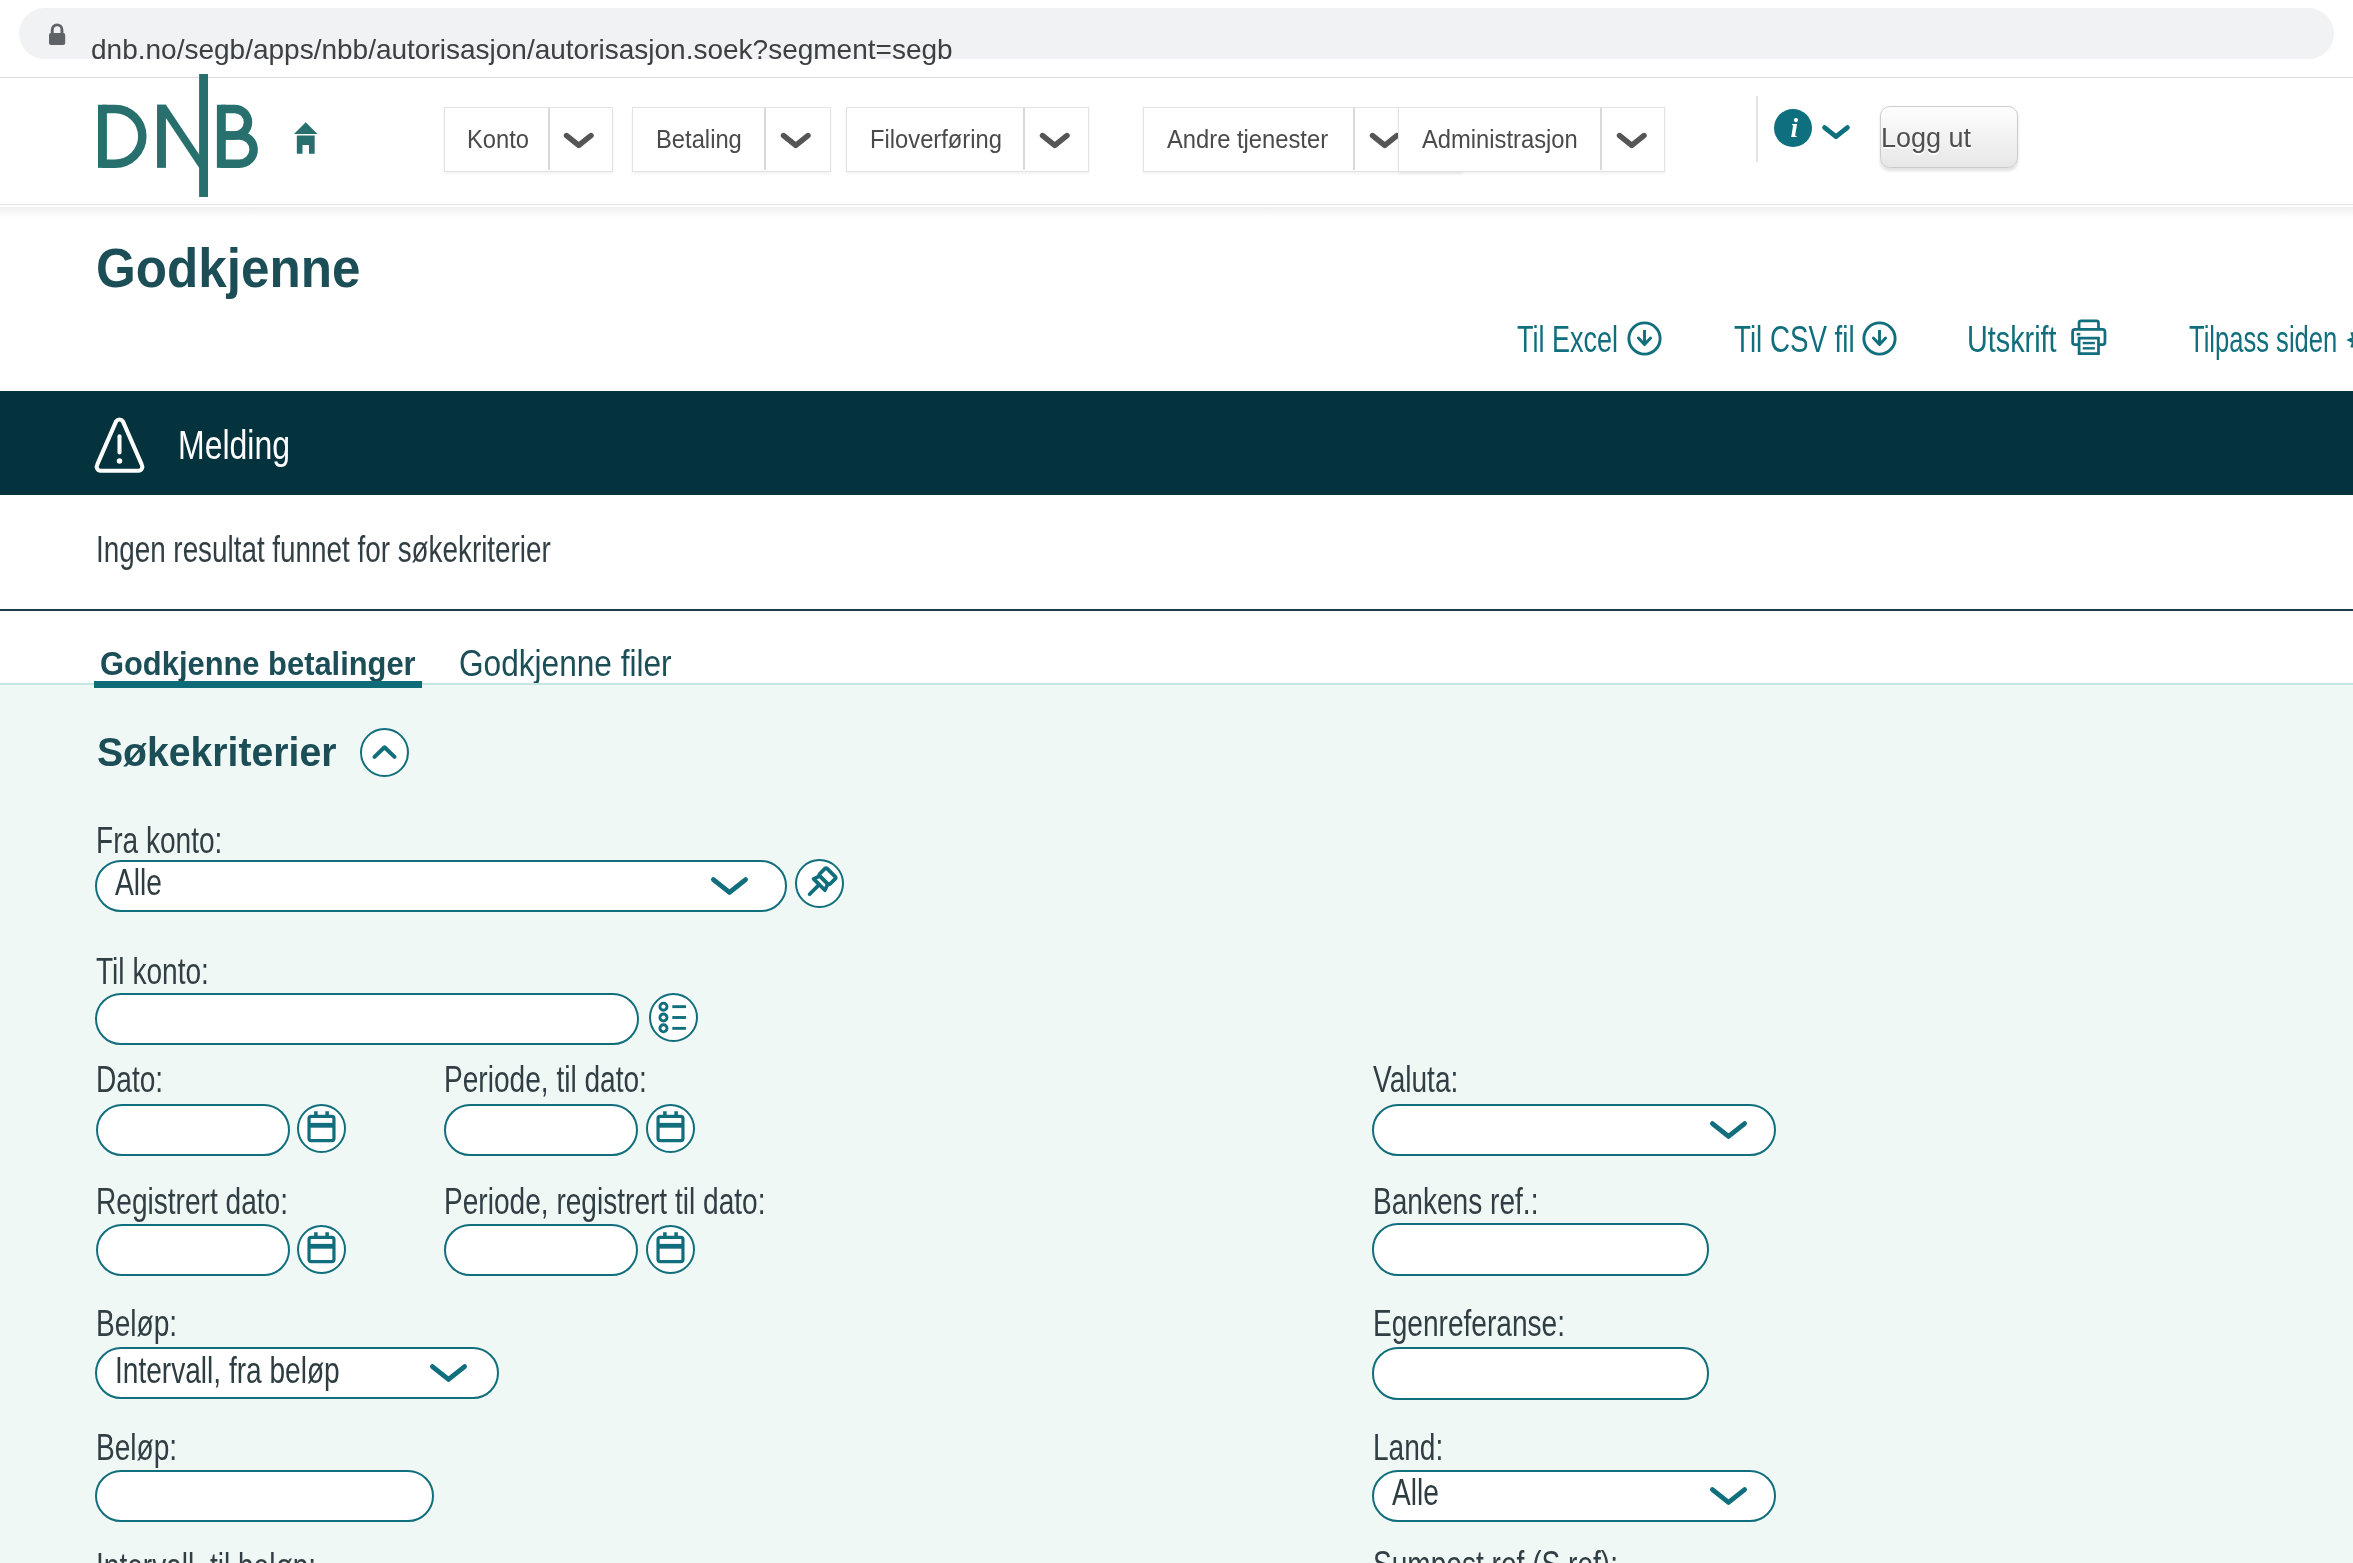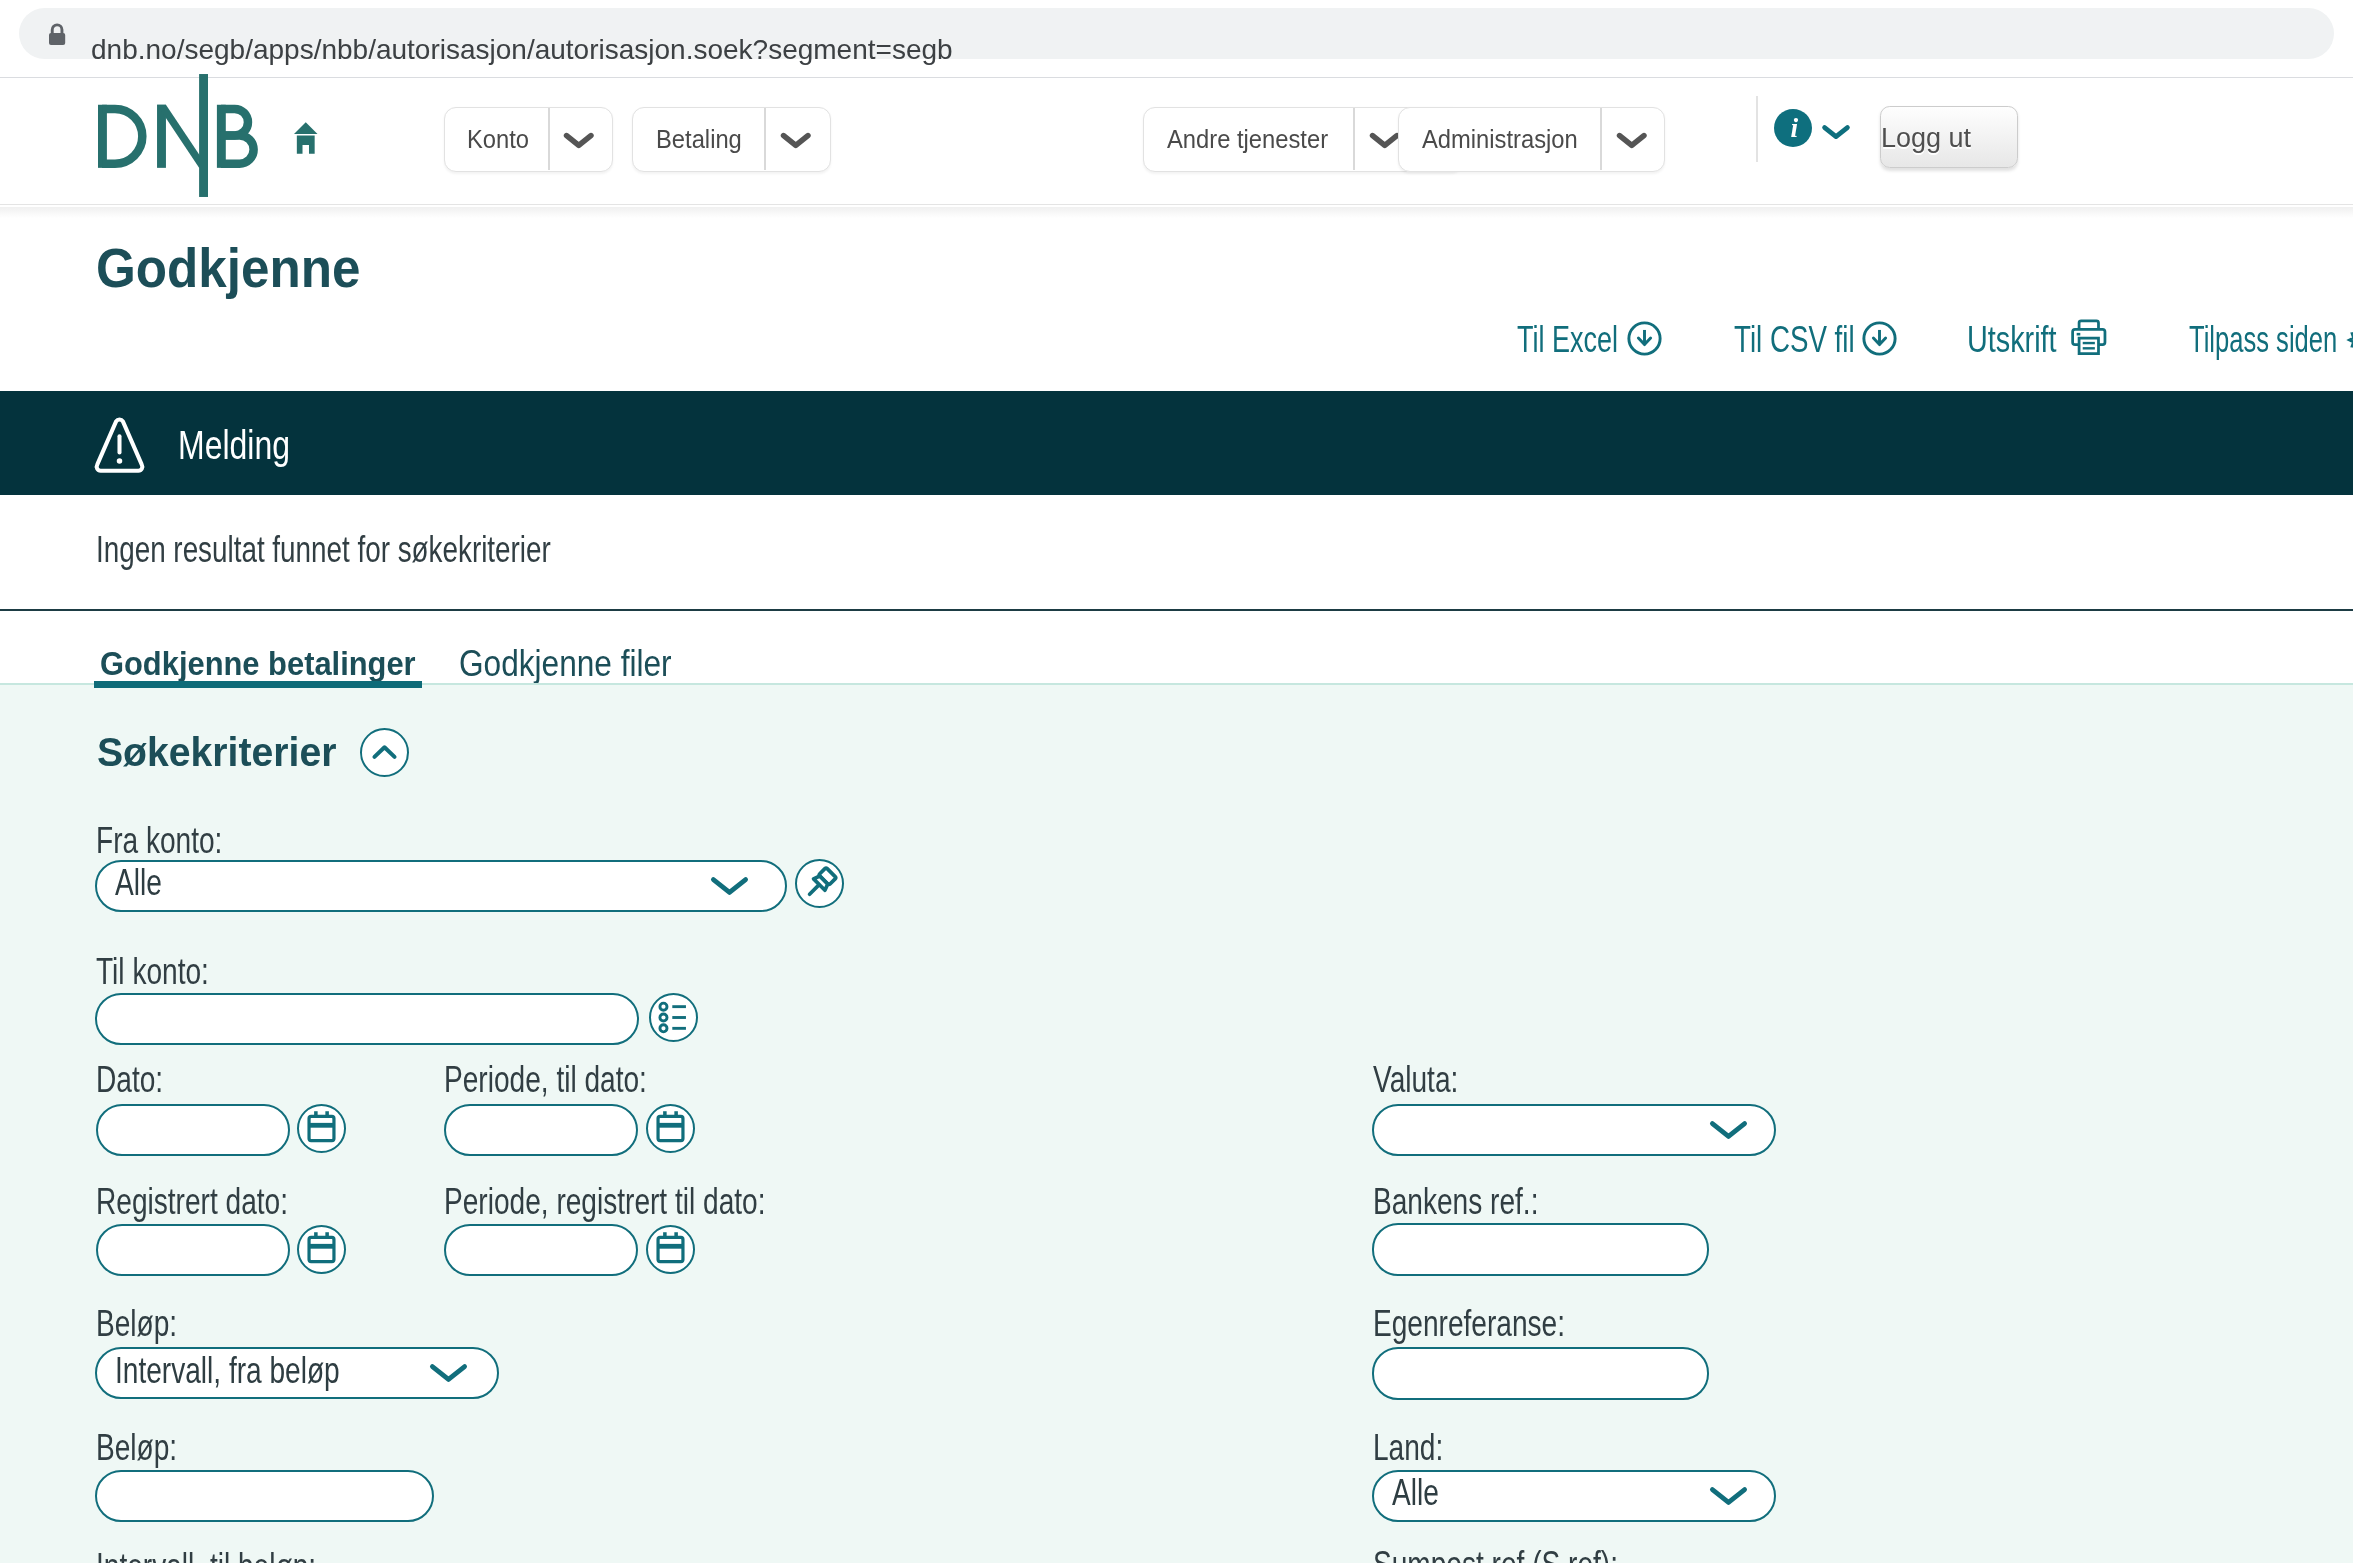--- a/index.html
+++ b/index.html
@@ -9,21 +9,21 @@
   #page { position:relative; width:2354px; height:1564px; overflow:hidden; background:#fff; }
   .abs { position:absolute; }
   .lbl { position:absolute; font-size:36px; line-height:1; color:#313e43; white-space:nowrap;
     transform:scaleX(0.78); transform-origin:left center; }
   .inp { position:absolute; height:52px; background:#fff; border:2.4px solid #116e7c; border-radius:26px; }
   .cirbtn { position:absolute; width:49px; height:49px; background:#fff; border:2.4px solid #116e7c; border-radius:50%; }
   .seltxt { position:absolute; font-size:36px; line-height:1; color:#2e3d42; white-space:nowrap;
     transform:scaleX(0.78); transform-origin:left center; }
   svg { position:absolute; overflow:visible; }
   .navbtn { position:absolute; top:107px; height:65px; background:#fff; border:1.6px solid #e2e2e2;
-    border-radius:12px; box-shadow:0 1.6px 2.4px rgba(0,0,0,.05); }
+    border-radius:0; box-shadow:0 1.6px 2.4px rgba(0,0,0,.05); }
   .navtxt { position:absolute; font-size:25px; color:#4a4a4a; line-height:65px; top:-0.8px;
     transform:scaleX(0.95); transform-origin:left center; white-space:nowrap; }
   .navdiv { position:absolute; top:0; width:1.6px; height:62px; background:#d9d9d9; }
   .link { position:absolute; font-size:36px; line-height:1; color:#116e7c; white-space:nowrap;
     transform:scaleX(0.78); transform-origin:left center; top:322px; }
 </style>
 </head>
 <body>
 <div id="page">
 
@@ -62,20 +62,27 @@
     <div class="navtxt" style="left:22px;">Konto</div>
     <div class="navdiv" style="left:103px;"></div>
     <svg style="left:120px;top:26px;" width="27.5" height="13.8" viewBox="0 0 34 17">
         <polyline points="2,2 17,14 32,2" fill="none" stroke="#555" stroke-width="7" stroke-linecap="round" stroke-linejoin="round"></polyline>
       </svg>
   </div>
   <div class="navbtn" style="left:632px;width:199px;">
     <div class="navtxt" style="left:23px;">Betaling</div>
     <div class="navdiv" style="left:131px;"></div>
     <svg style="left:149px;top:26px;" width="27.5" height="13.8" viewBox="0 0 34 17">
+        <polyline points="2,2 17,14 32,2" fill="none" stroke="#555" stroke-width="7" stroke-linecap="round" stroke-linejoin="round"></polyline>
+      </svg>
+  </div>
+  <div class="navbtn" style="left:846px;width:243px;">
+    <div class="navtxt" style="left:23px;">Filoverføring</div>
+    <div class="navdiv" style="left:176px;"></div>
+    <svg style="left:194px;top:26px;" width="27.5" height="13.8" viewBox="0 0 34 17">
         <polyline points="2,2 17,14 32,2" fill="none" stroke="#555" stroke-width="7" stroke-linecap="round" stroke-linejoin="round"></polyline>
       </svg>
   </div>
   <div class="navbtn" style="left:1143px;width:320px;">
     <div class="navtxt" style="left:23px;">Andre tjenester</div>
     <div class="navdiv" style="left:209px;"></div>
     <svg style="left:227px;top:26px;" width="27.5" height="13.8" viewBox="0 0 34 17">
         <polyline points="2,2 17,14 32,2" fill="none" stroke="#555" stroke-width="7" stroke-linecap="round" stroke-linejoin="round"></polyline>
       </svg>
   </div>

